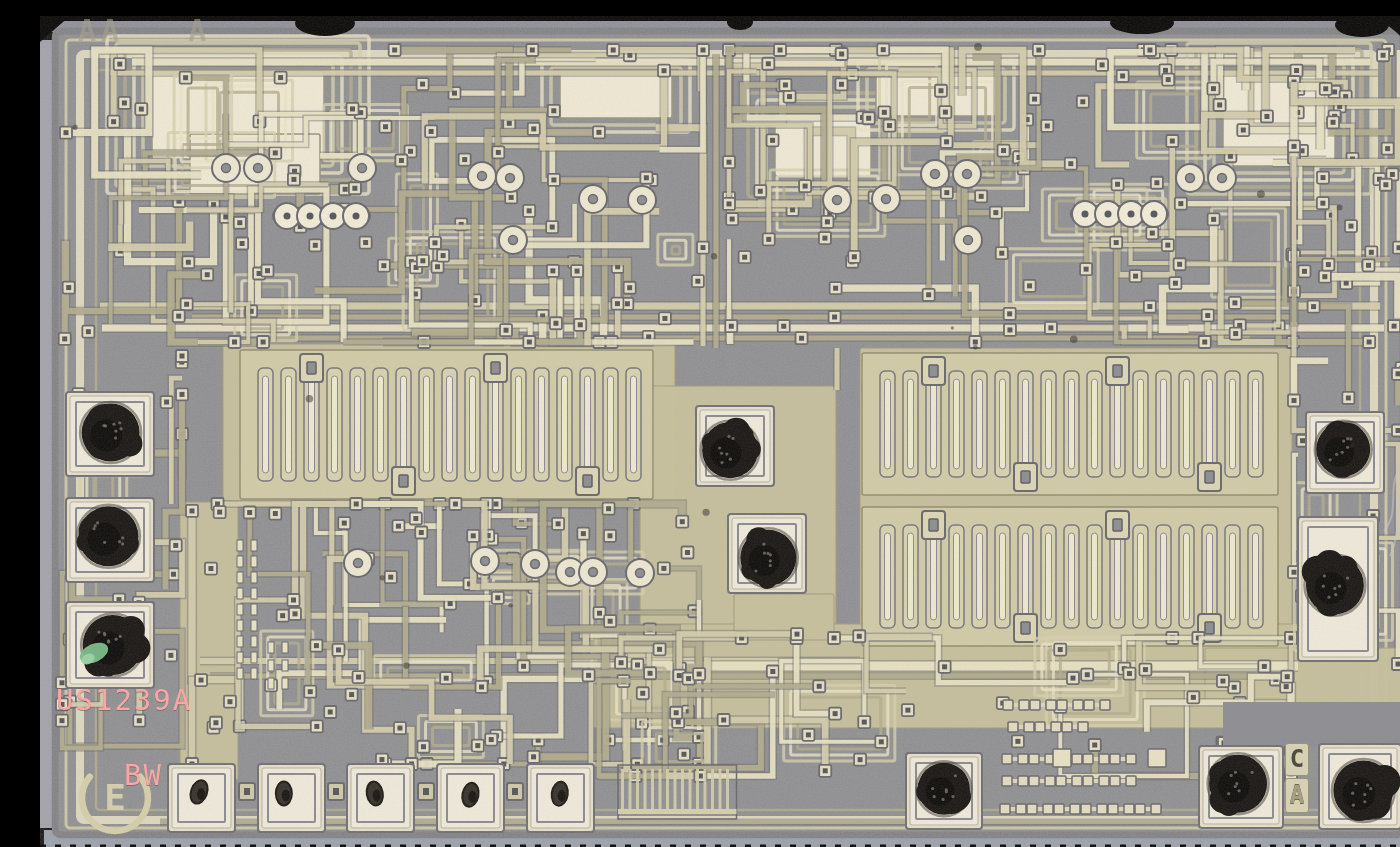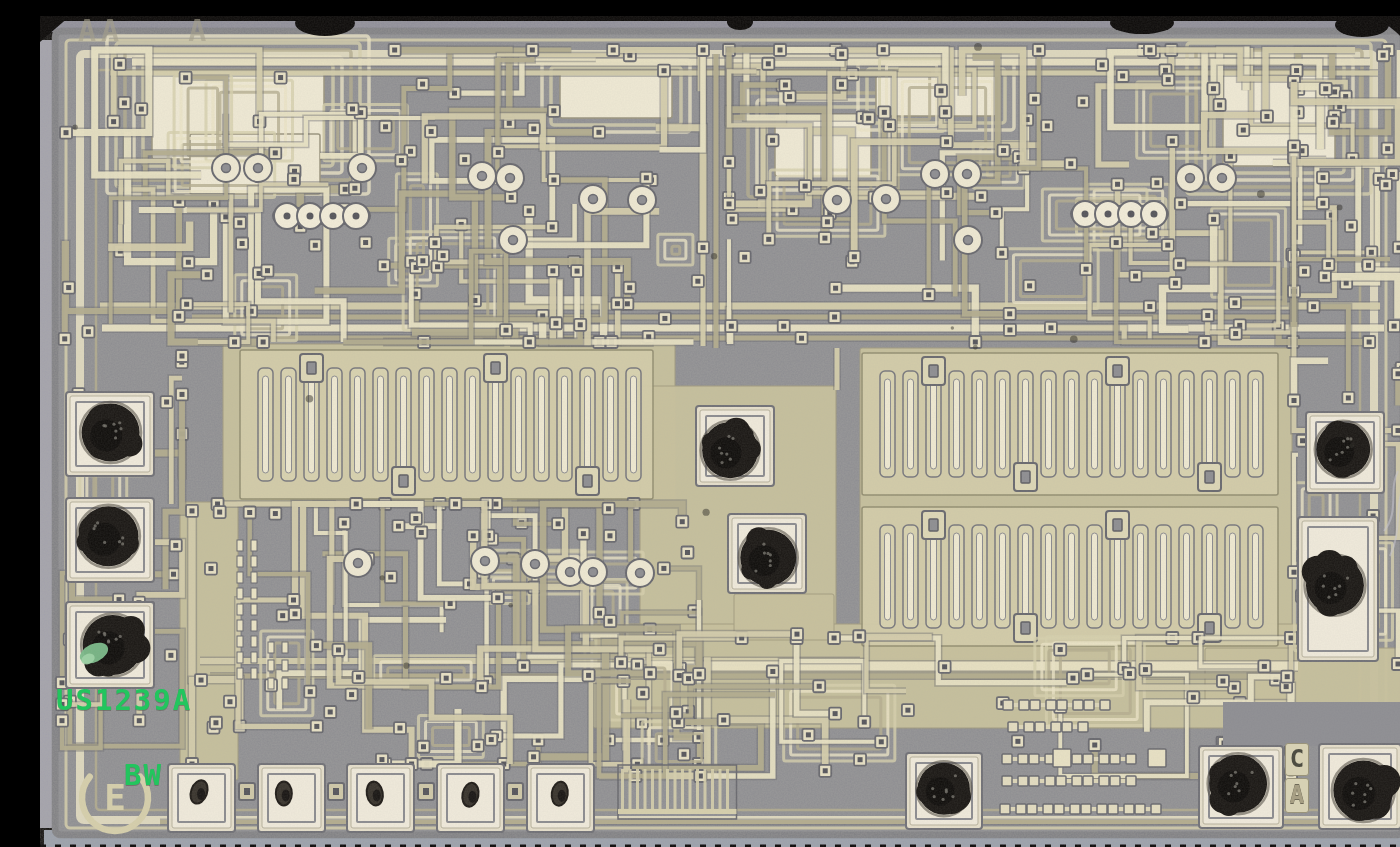--- a/index.html
+++ b/index.html
@@ -1,19 +1,19 @@
 <!DOCTYPE html>
 <html><head>
 <meta charset="utf-8">
 <style>
   html,body{margin:0;padding:0;background:#000;}
   .stage{position:relative;width:1400px;height:847px;overflow:hidden;background:#0b0908;
          font-family:"DejaVu Sans Mono",monospace;}
   .stage svg{position:absolute;left:0;top:0;}
-  .label{position:absolute;color:#22c55e;font-weight:bold;line-height:1;white-space:pre;
+  .label{position:absolute;color:#fca5a5;font-weight:normal;line-height:1;white-space:pre;
          text-shadow:0 1px 0 rgba(90,90,80,.55);}
   .die-id{left:16px;top:670px;font-size:29px;letter-spacing:2px;}
   .die-sub{left:84px;top:745px;font-size:29px;letter-spacing:2px;}
   .maskrow{left:1196px;top:691px;font-size:30px;font-weight:bold;letter-spacing:5px;line-height:1;}
   .maskrow .faint{color:#a5a08c;opacity:.62;margin-left:38px;}
   .maskrow .bright{color:#eee7ca;}
   .maskrow .gap{margin-left:18px;}
   .tile{position:absolute;width:22px;text-align:center;font-weight:bold;border-radius:3px;
         background:#d7d1b4;border:1px solid #99937a;}
   .tile-c{left:1245px;top:727px;height:31px;font-size:24px;line-height:31px;color:#4e4d42;}

